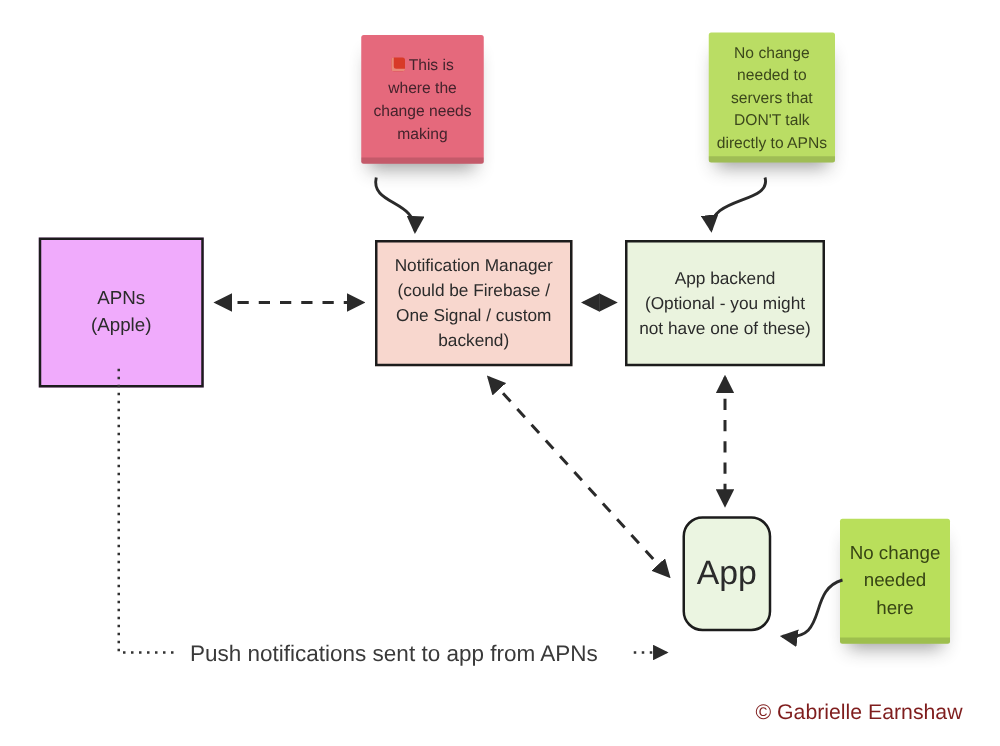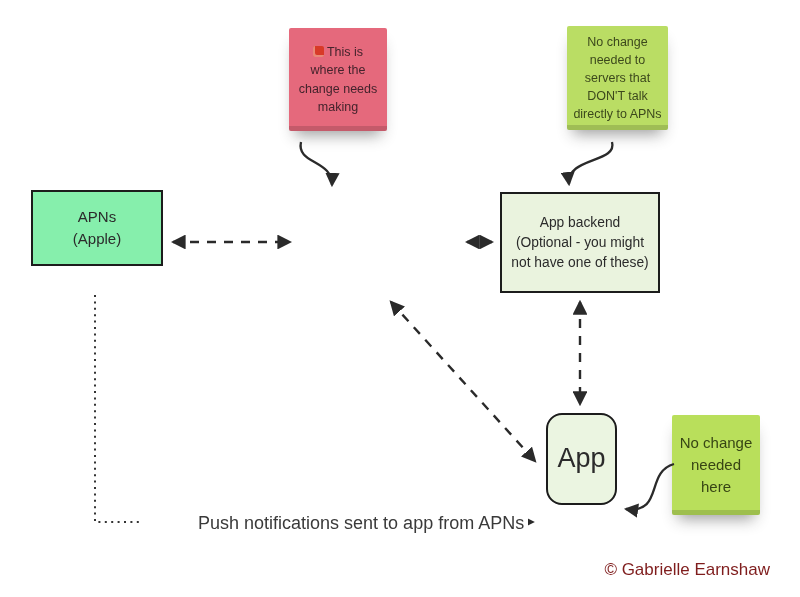--- a/index.html
+++ b/index.html
@@ -11,21 +11,21 @@
   .connectors{position:absolute;left:0;top:0;width:800px;height:597px;pointer-events:none;z-index:3;}
   .dash{stroke:#2a2a2a;stroke-width:2.4;stroke-dasharray:9 8;fill:none;}
   .dot{stroke:#333333;stroke-width:2;stroke-dasharray:2 4.4;fill:none;}
   .solid{stroke:#2a2a2a;stroke-width:2.3;fill:none;}
   
   .node{
     position:absolute;display:flex;align-items:center;justify-content:center;
     border:2px solid #1c1c1c;box-sizing:border-box;text-align:center;
     white-space:pre-line;z-index:2;line-height:1.45;color:#2b2b2b;
   }
-  .node-apns{left:31px;top:190px;width:132px;height:76px;background:#86efac;font-size:15px;}
+  .node-apns{left:31px;top:190px;width:132px;height:120px;background:#f0abfc;font-size:15px;}
   .node-nm{left:300px;top:192px;width:158px;height:101px;background:#f8d7ce;font-size:13.8px;}
   .node-backend{left:500px;top:192px;width:160px;height:101px;background:#eaf3de;font-size:13.8px;}
   .node-app{
     left:546px;top:413px;width:71px;height:92px;background:#ebf5e1;
     border:2.5px solid #1c1c1c;border-radius:16px;font-size:27px;
   }
   
   .sticky{
     position:absolute;display:flex;align-items:center;justify-content:center;
     text-align:center;border-radius:2px;z-index:2;
@@ -43,21 +43,21 @@
   .sticky-here{left:672px;top:415px;width:88px;height:100px;background:#b9df5b;
     font-size:15px;color:#374514;line-height:1.55;}
   .marker-icon{
     display:inline-block;width:11px;height:11px;background:#d83a28;border-radius:2px;
     margin-right:3px;vertical-align:-1px;
     box-shadow:inset 2px -2px 0 rgba(255,235,220,0.45);
   }
   
   .caption{
     position:absolute;left:148px;top:513px;font-size:18px;color:#3a3a3a;
-    background:#ffffff;padding:0 4px;z-index:4;white-space:nowrap;margin-left:46px;
+    background:#ffffff;padding:0 4px;z-index:4;white-space:nowrap;
   }
   .copyright{
     position:absolute;right:30px;top:560px;font-size:17px;color:#7f1d1d;z-index:2;
   }
 </style>
 </head>
 <body>
 
 <div class="canvas">
 
@@ -97,20 +97,26 @@
     <div class="sticky-text">No change
 needed
 here</div>
   </div>
 
   <div class="node node-apns">
     <span>APNs
 (Apple)</span>
   </div>
 
+  <div class="node node-nm">
+    <span>Notification Manager
+(could be Firebase /
+One Signal / custom
+backend)</span>
+  </div>
 
   <div class="node node-backend">
     <span>App backend
 (Optional - you might
 not have one of these)</span>
   </div>
 
   <div class="node node-app">
     <span>App</span>
   </div>

